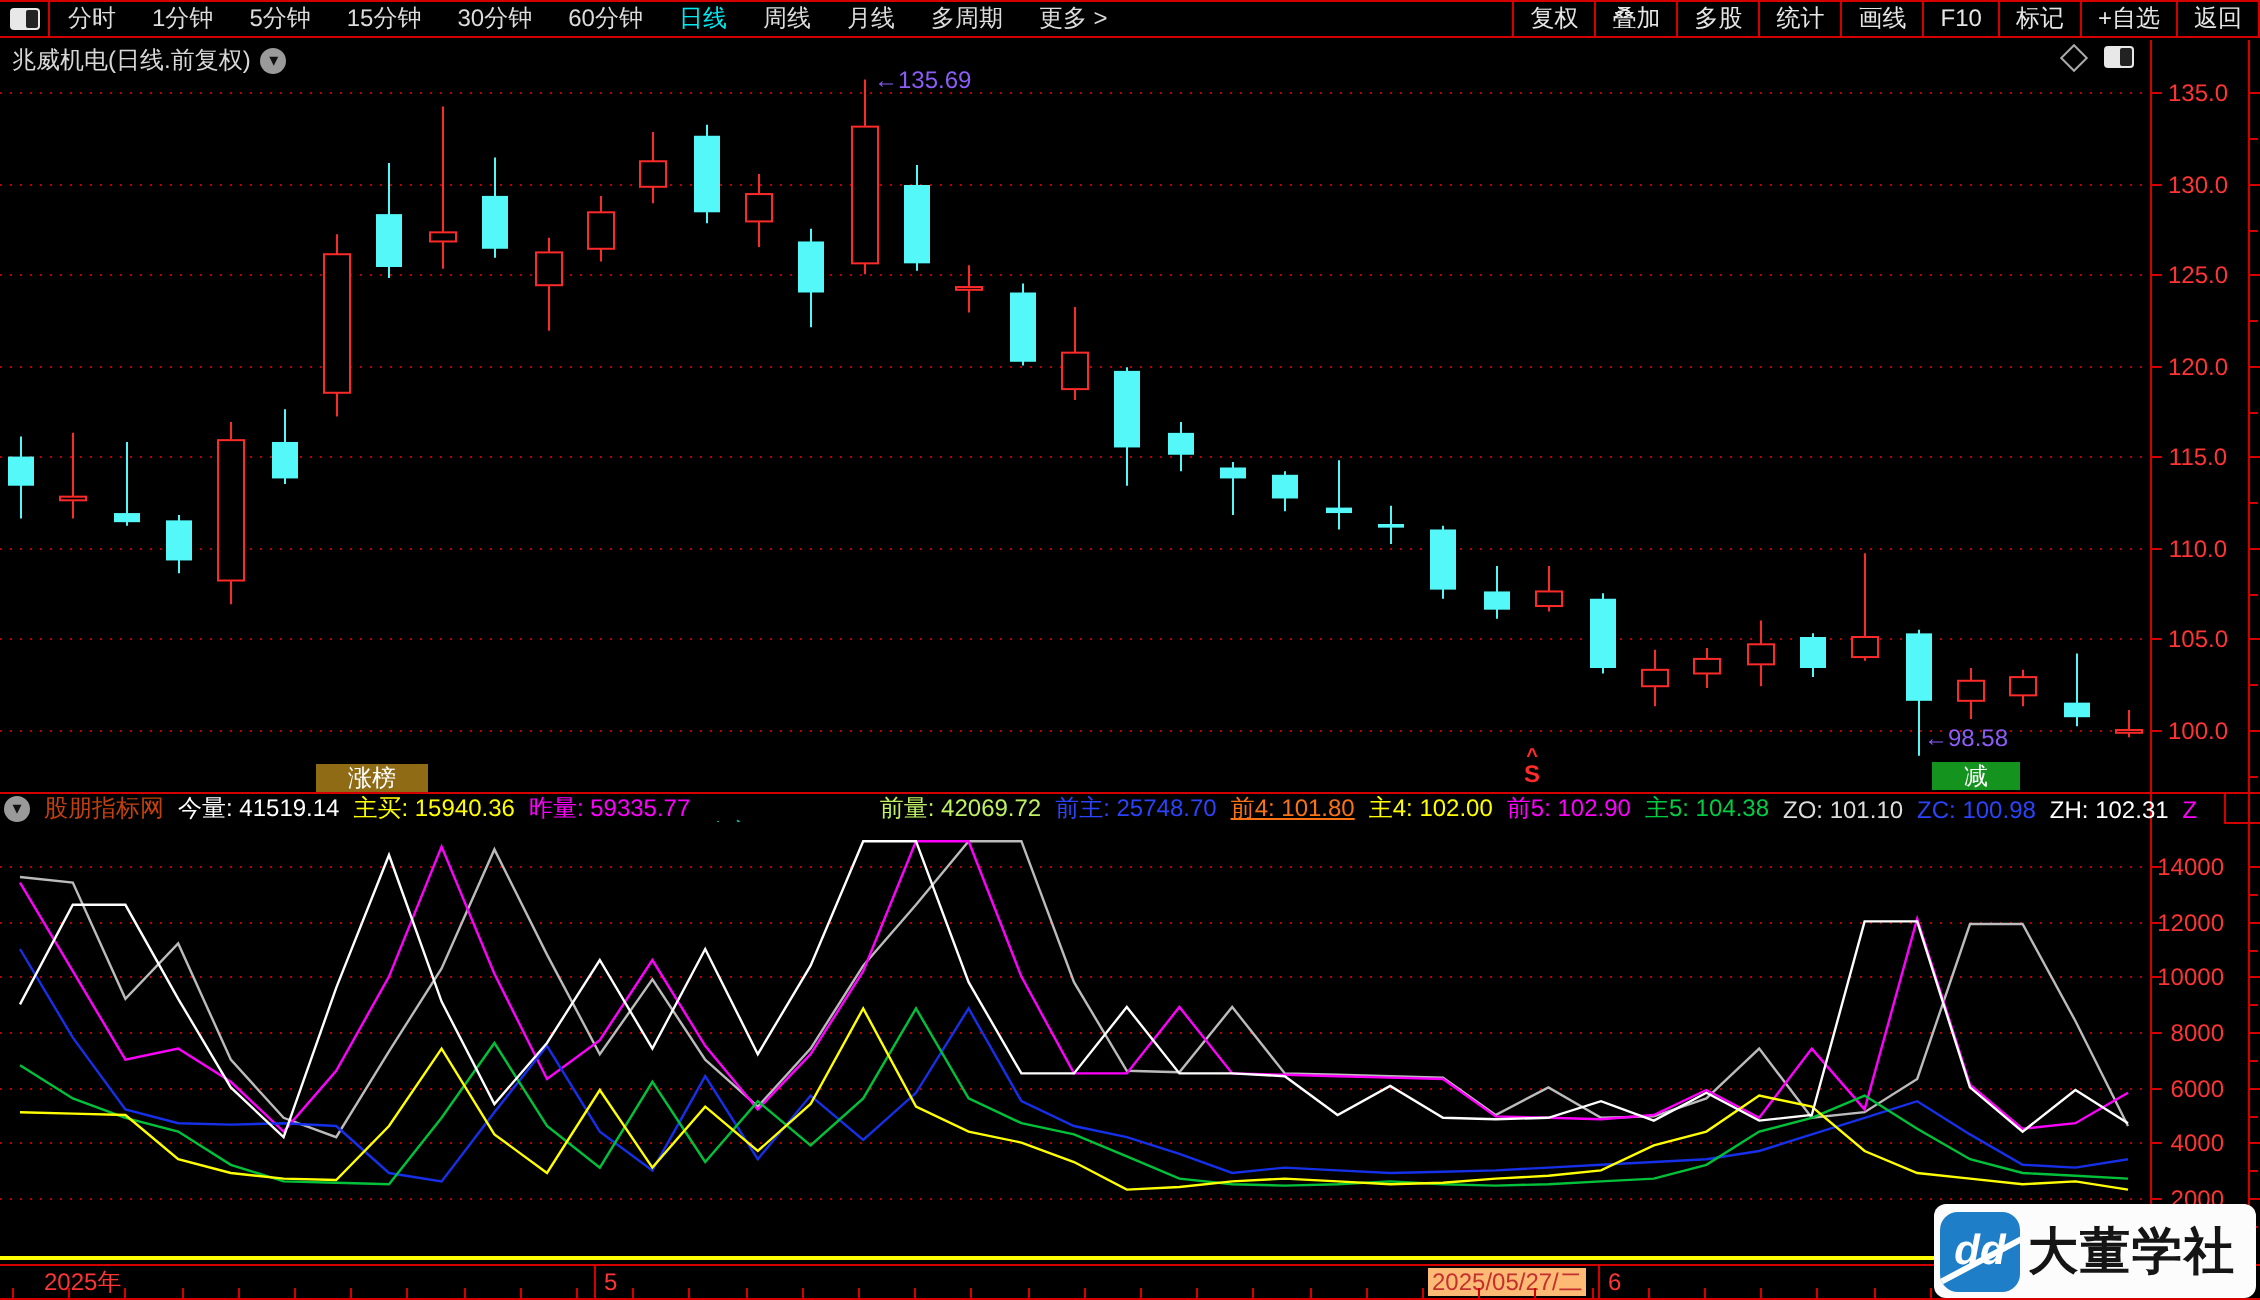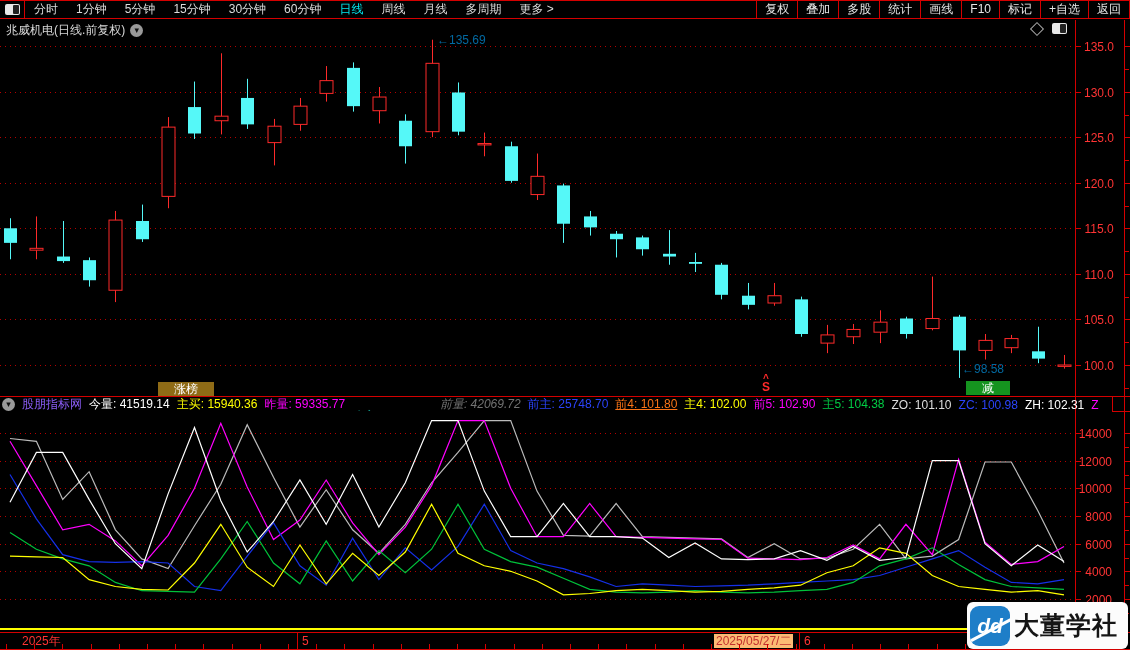--- a/index.html
+++ b/index.html
@@ -22,21 +22,21 @@
   #titlerow{position:absolute;top:22px;left:6px;color:#d8d8d8;display:flex;align-items:center;gap:5px;z-index:3;}
   .circle-chev{width:13px;height:13px;border-radius:50%;background:#9a9a9a;color:#111;font-size:9px;
                line-height:13px;text-align:center;display:inline-block;}
   #row2-icons{position:absolute;top:23px;left:1032px;display:flex;align-items:center;gap:10px;z-index:3;}
   .diamond{width:8px;height:8px;border:1px solid #aaa;transform:rotate(45deg);display:inline-block;}
   
   #ind-header{position:absolute;top:398px;left:2px;width:1110px;height:13px;display:flex;gap:7px;
               align-items:center;white-space:nowrap;overflow:hidden;z-index:3;}
   #ind-header span{flex:0 0 auto;}
   
-  .anno{position:absolute;color:#0369a1;z-index:3;white-space:nowrap;}
+  .anno{position:absolute;color:#8b5cf6;z-index:3;white-space:nowrap;}
   .badge{position:absolute;color:#fff;padding:0 16px;line-height:14px;z-index:3;white-space:nowrap;}
   #sell-marker{position:absolute;color:#ff2a2a;font-weight:bold;z-index:3;line-height:10px;text-align:center;}
   #sell-marker::before{content:"^";display:block;font-size:10px;line-height:6px;}
   
   #dateaxis{position:absolute;top:633px;left:0;width:1130px;height:16px;z-index:2;}
   .dateitem{position:absolute;top:1px;color:#ff3434;line-height:14px;}
   .dateitem.hl{background:#fdba74;color:#c23030;padding:0 2px;}
   
   #watermark{position:absolute;right:2px;bottom:1px;width:161px;height:47px;background:#fcfcfc;border-radius:6px;
              display:flex;align-items:center;z-index:6;}
@@ -263,26 +263,26 @@
     </svg>
 
   <div class="anno" id="high-anno" style="left:437px;top:33px;">←135.69</div>
   <div class="anno" id="low-anno" style="left:962px;top:362px;">←98.58</div>
   <div class="badge" style="left:158px;top:382px;background:#8f6b16;">涨榜</div>
   <div class="badge" style="left:966px;top:381px;background:#15931f;">减</div>
   <div id="sell-marker" style="left:762px;top:376px;">S</div>
 
   <div id="ind-header">
     <span class="circle-chev">▾</span>
-    <span style="color:#8b5cf6">股朋指标网</span>
+    <span style="color:#c2410c">股朋指标网</span>
   <span style="color: rgb(255, 255, 255);">今量: 41519.14</span>
       <span style="color: rgb(255, 255, 0);">主买: 15940.36</span>
       <span style="color: rgb(255, 0, 255);">昨量: 59335.77</span>
       <span style="color: #14b8a6; margin-top: 24px;">昨主: 22604.06</span>
-      <span style="color: #737373; font-style: italic;">前量: 42069.72</span>
+      <span style="color: #bef264;">前量: 42069.72</span>
       <span style="color: rgb(43, 67, 250);">前主: 25748.70</span>
       <span style="color: #f97316; text-decoration: underline;">前4: 101.80</span>
       <span style="color: rgb(255, 255, 0);">主4: 102.00</span>
       <span style="color: rgb(255, 0, 255);">前5: 102.90</span>
       <span style="color: rgb(0, 204, 68);">主5: 104.38</span>
       <span style="color: rgb(221, 221, 221);">ZO: 101.10</span>
       <span style="color: rgb(43, 67, 250);">ZC: 100.98</span>
       <span style="color: rgb(255, 255, 255);">ZH: 102.31</span>
       <span style="color: rgb(255, 0, 255);">Z</span>
     </div>

